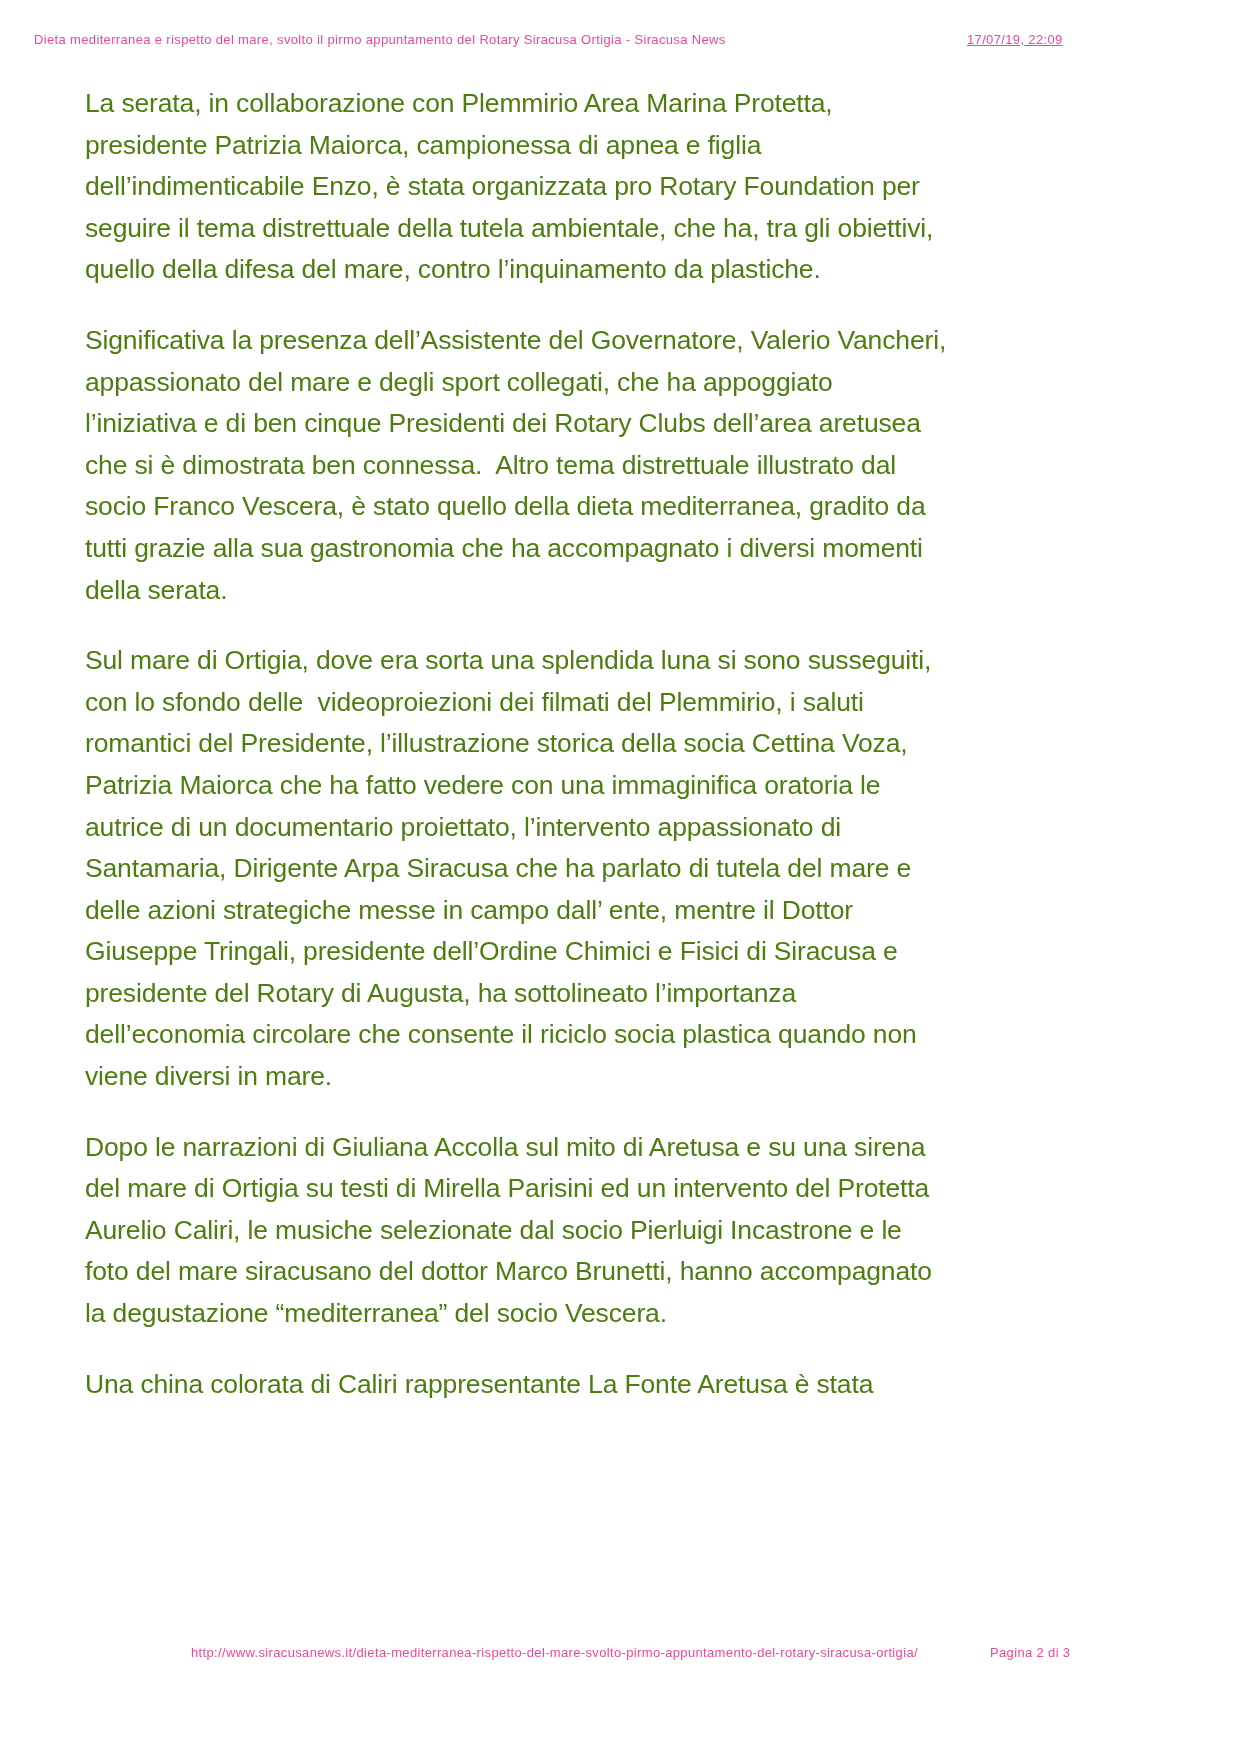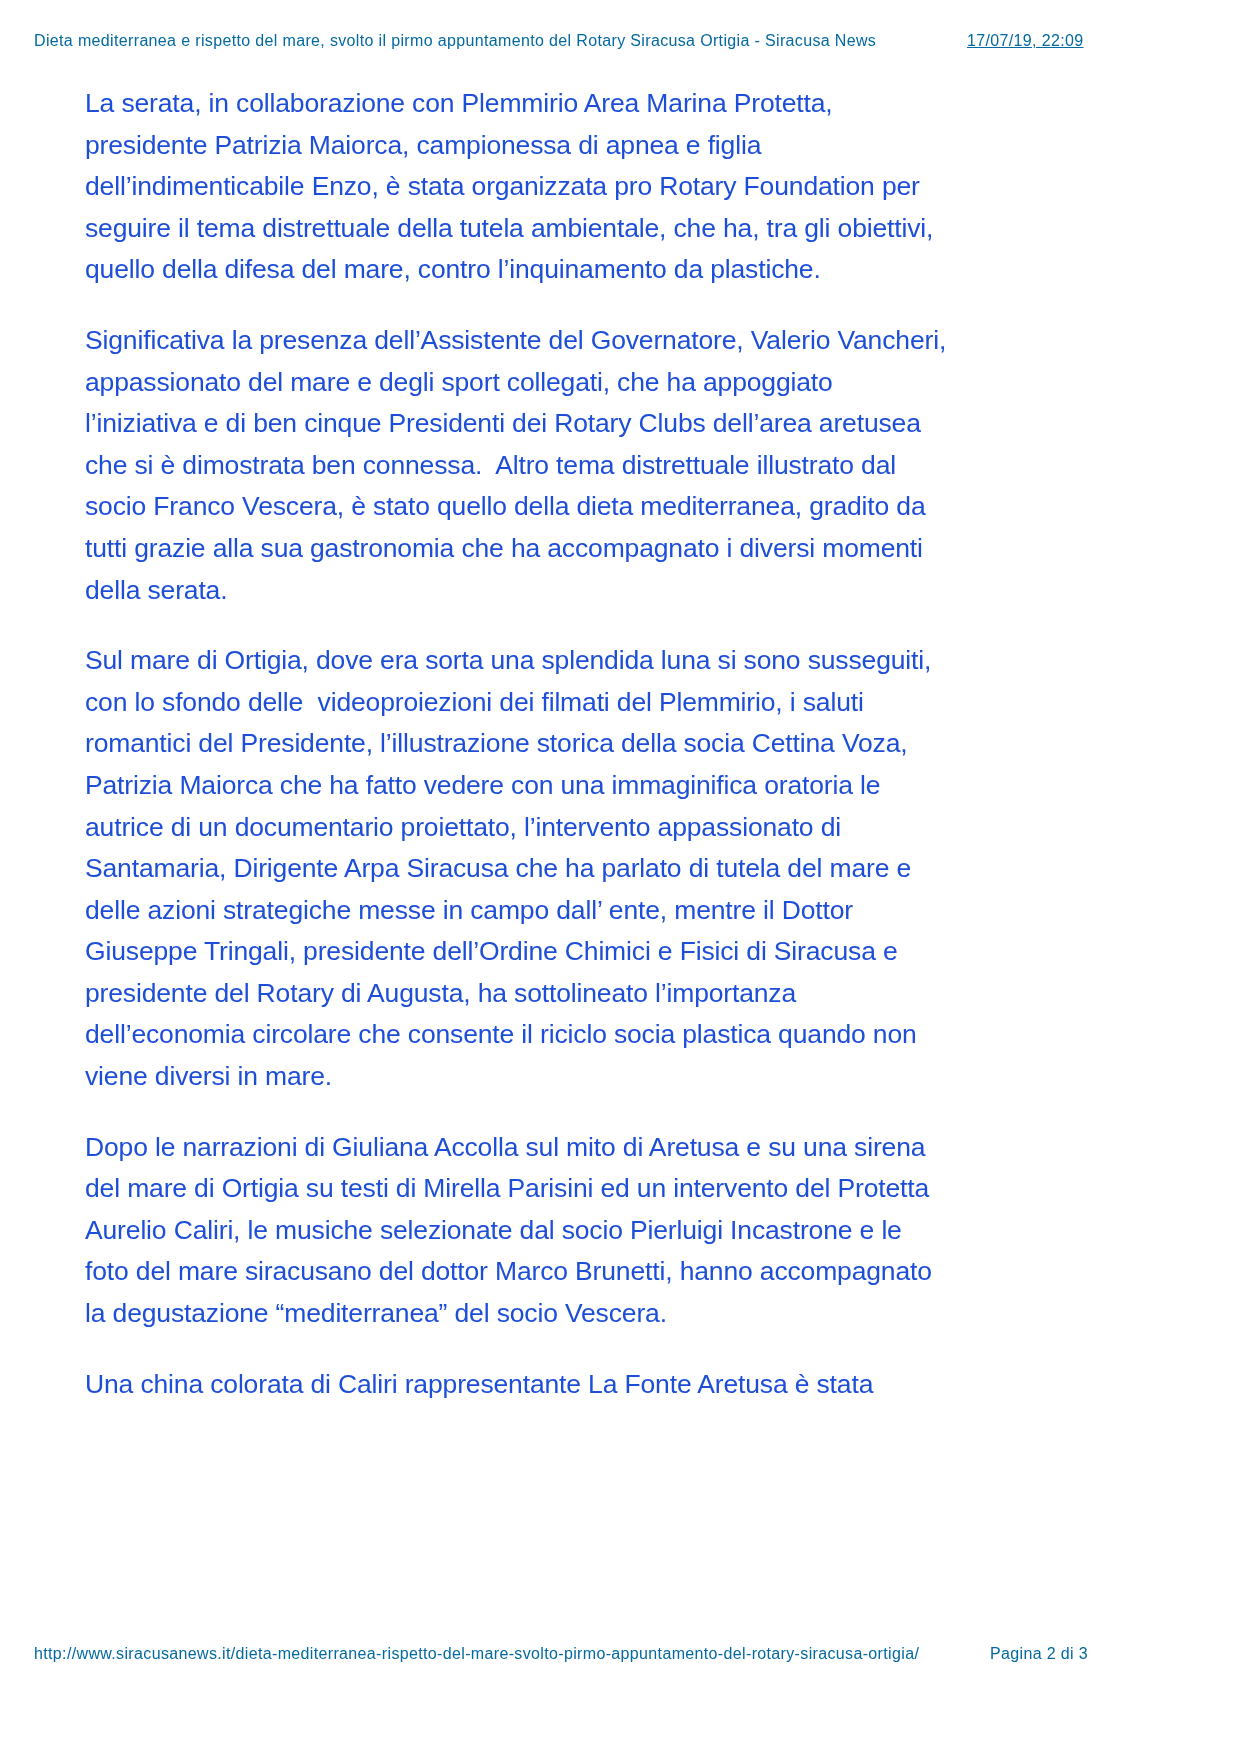--- a/index.html
+++ b/index.html
@@ -12,44 +12,44 @@
     height: 1753px;
     position: relative;
     overflow: hidden;
     color: #111111;
   }
   .print-header, .print-footer {
     position: absolute;
     left: 34px;
     right: 165px;
     font-family: "Liberation Sans", "DejaVu Sans", sans-serif;
-    font-size: 16px;
-    color: #0369a1;
+    font-size: 13px;
+    color: #ec4899;
     letter-spacing: 0.35px;
     white-space: nowrap;
   }
   .print-header { top: 32px; }
-  .print-footer { top: 1645px; }
+  .print-footer { top: 1645px; text-align: center; }
   .print-header .right, .print-footer .right {
     position: absolute;
     left: auto;
     top: 0;
   }
   .print-header .right { left: 933px; text-decoration: underline; }
   .print-footer .right { left: 956px; }
 
   .article-body {
     position: absolute;
     left: 85px;
     top: 83px;
     width: 1080px;
     font-family: "Liberation Sans", "DejaVu Sans", sans-serif;
     font-size: 26.5px;
     line-height: 41.6px;
-    color: #1d4ed8;
+    color: #4d7c0f;
     letter-spacing: -0.15px;
   }
   .article-body p {
     margin: 0 0 29px 0;
   }
   .article-body .line {
     display: block;
     white-space: nowrap;
   }
 </style>

